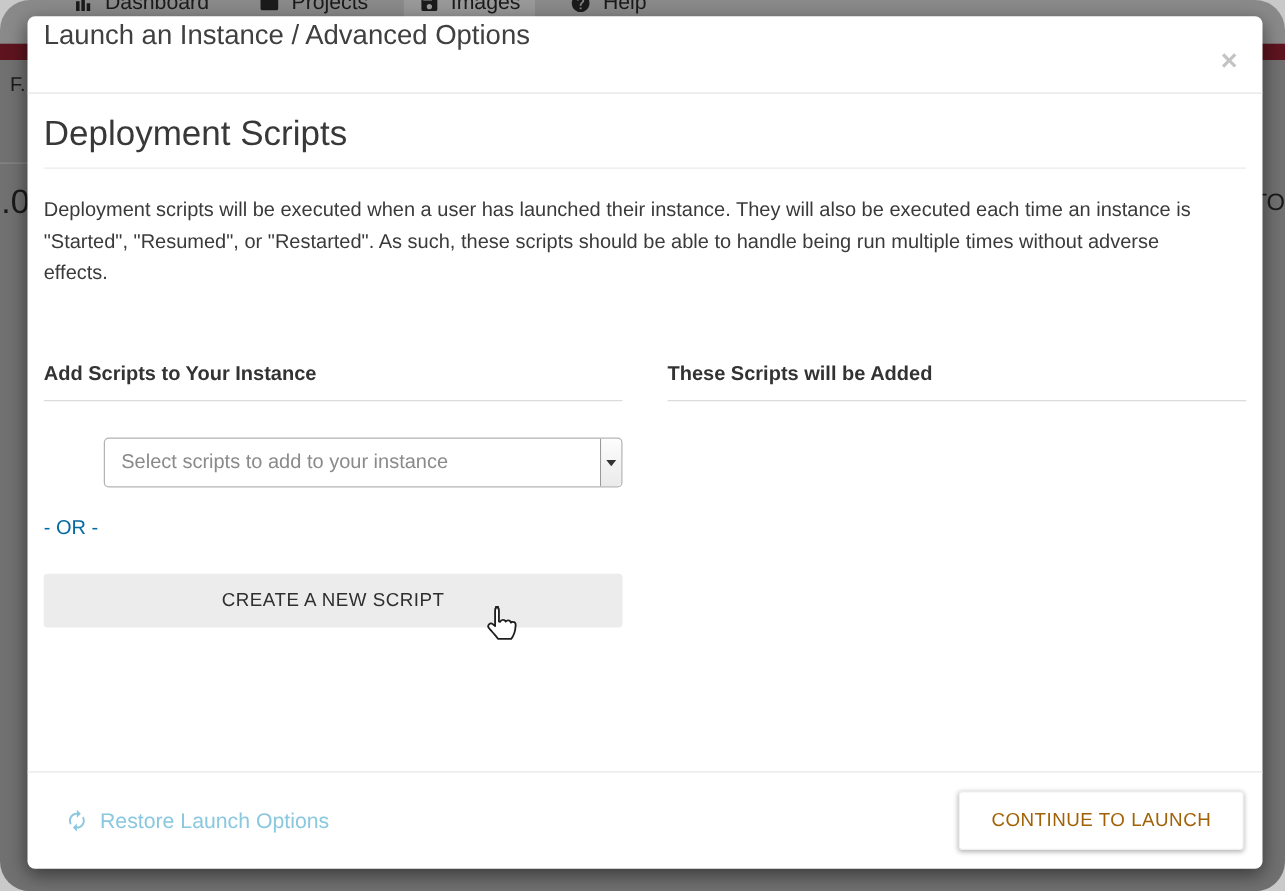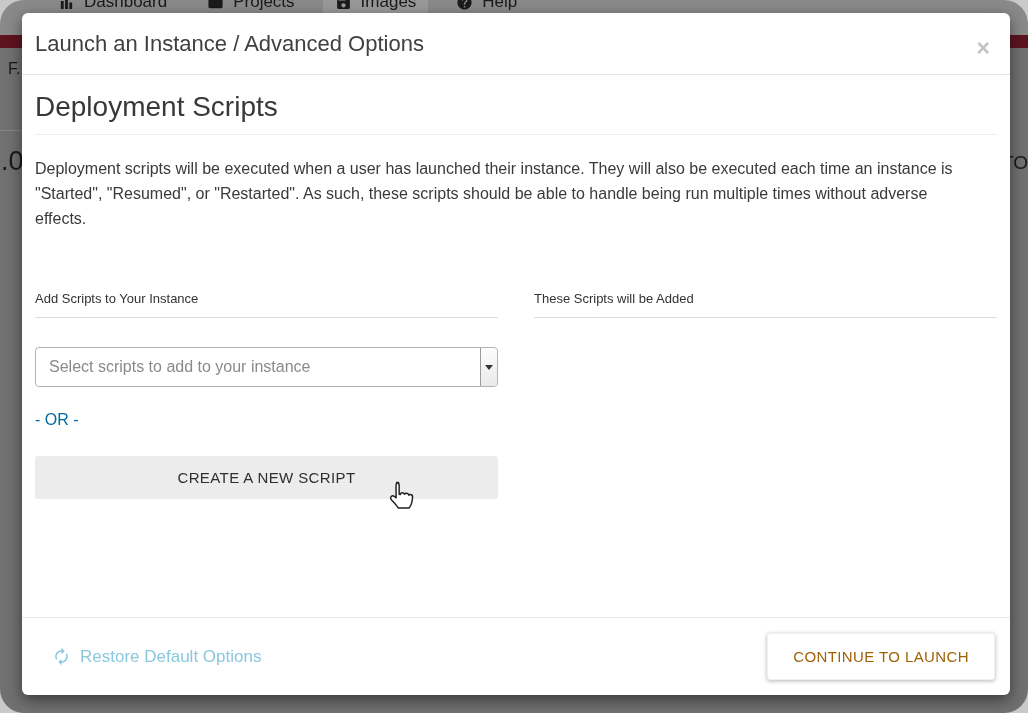--- a/index.html
+++ b/index.html
@@ -33,41 +33,41 @@
   
   .overlay { position: absolute; inset: 0; background: rgba(0,0,0,0.40); z-index: 10; }
 
   
   .modal {
     position: absolute; left: 22px; top: 13px; width: 988px; height: 682px;
     background: #fff; border-radius: 6px; z-index: 20;
     box-shadow: 0 5px 15px rgba(0,0,0,0.5);
     color: #3a3a3a;
   }
-  .modal-header { position: relative; height: 62px; padding: 16px 13px; border-bottom: 1px solid #e5e5e5; }
+  .modal-header { position: relative; height: 62px; padding: 0 13px; border-bottom: 1px solid #e5e5e5; }
   .modal-title { font-size: 22px; font-weight: 400; line-height: 30px; color: #404040; }
   .modal-close {
     position: absolute; top: 24px; right: 20px; border: none; background: none;
     font-size: 23px; font-weight: bold; color: #c3c3c3; line-height: 1; cursor: pointer;
   }
   .modal-body { position: relative; padding: 16px 13px 0; }
   .section-heading { font-size: 28px; font-weight: 400; color: #383838; line-height: 28px;
                      padding: 2px 0 13px; border-bottom: 1px solid #ececec; }
   .section-desc { margin-top: 21px; font-size: 16px; line-height: 25px; color: #3a3a3a; max-width: 948px; }
 
   .columns { display: flex; gap: 36px; margin-top: 60px; }
   .column { flex: 1; min-width: 0; }
-  .column-heading { font-size: 13px; font-weight: normal; color: #333;
+  .column-heading { font-size: 16px; font-weight: bold; color: #333;
                     padding-bottom: 11px; border-bottom: 1px solid #dcdcdc; }
 
   .select-box {
     position: relative; margin-top: 29px; height: 40px; background: #fff;
     border: 1px solid #b3b3b3; border-radius: 4px;
     display: flex; align-items: center; padding: 0 30px 0 13px;
-    font-size: 16px; color: #8a8a8a; cursor: pointer;
+    font-size: 16px; color: #8a8a8a; cursor: pointer; margin-left: 48px;
   }
   .select-arrow-zone {
     position: absolute; right: 0; top: 0; bottom: 0; width: 17px;
     border-left: 1px solid #9a9a9a; border-radius: 0 4px 4px 0;
     background: linear-gradient(#fdfdfd, #eaeaea);
     display: flex; align-items: center; justify-content: center;
   }
   .select-arrow-zone .caret {
     width: 0; height: 0; border: 4px solid transparent; border-top: 5px solid #333; margin-top: 5px;
   }
@@ -183,19 +183,19 @@
         </div>
 
       </div>
     </div>
 
     <div class="modal-footer">
       <button class="restore-link" style="color:#8ac8df">
         <svg viewBox="0 0 24 24" fill="#8ac8df">
           <path d="M12 6v3l4-4-4-4v3c-4.42 0-8 3.58-8 8 0 1.57.46 3.03 1.24 4.26L6.7 14.8c-.45-.83-.7-1.79-.7-2.8 0-3.31 2.69-6 6-6zm6.76 1.74L17.3 9.2c.44.84.7 1.79.7 2.8 0 3.31-2.69 6-6 6v-3l-4 4 4 4v-3c4.42 0 8-3.58 8-8 0-1.57-.46-3.03-1.24-4.26z"></path>
         </svg>
-        <span>Restore Default Options</span>
+        <span>Restore Launch Options</span>
       </button>
       <button class="continue-btn">CONTINUE TO LAUNCH</button>
     </div>
 
   </div>
 </div>
 
 </body></html>

